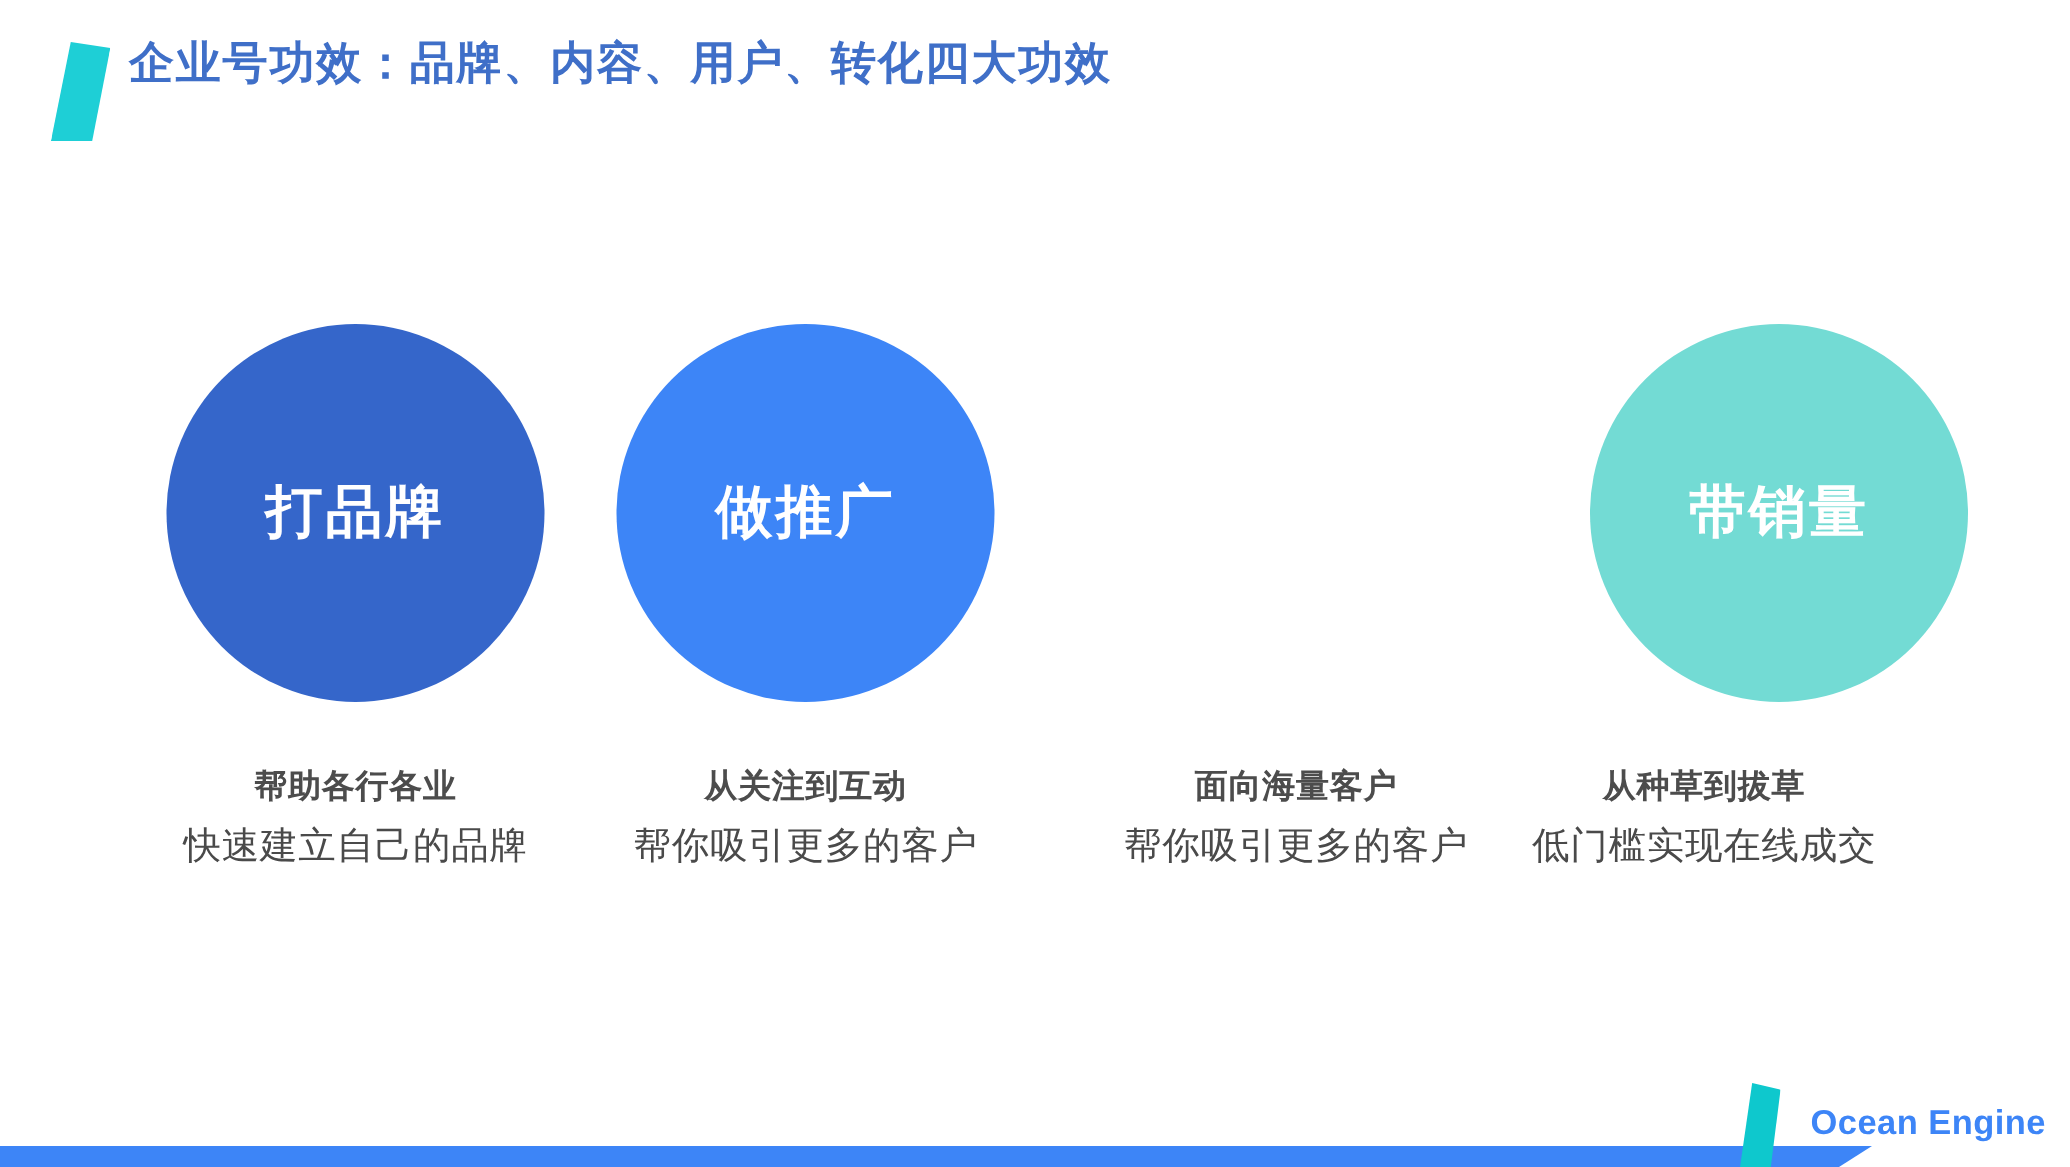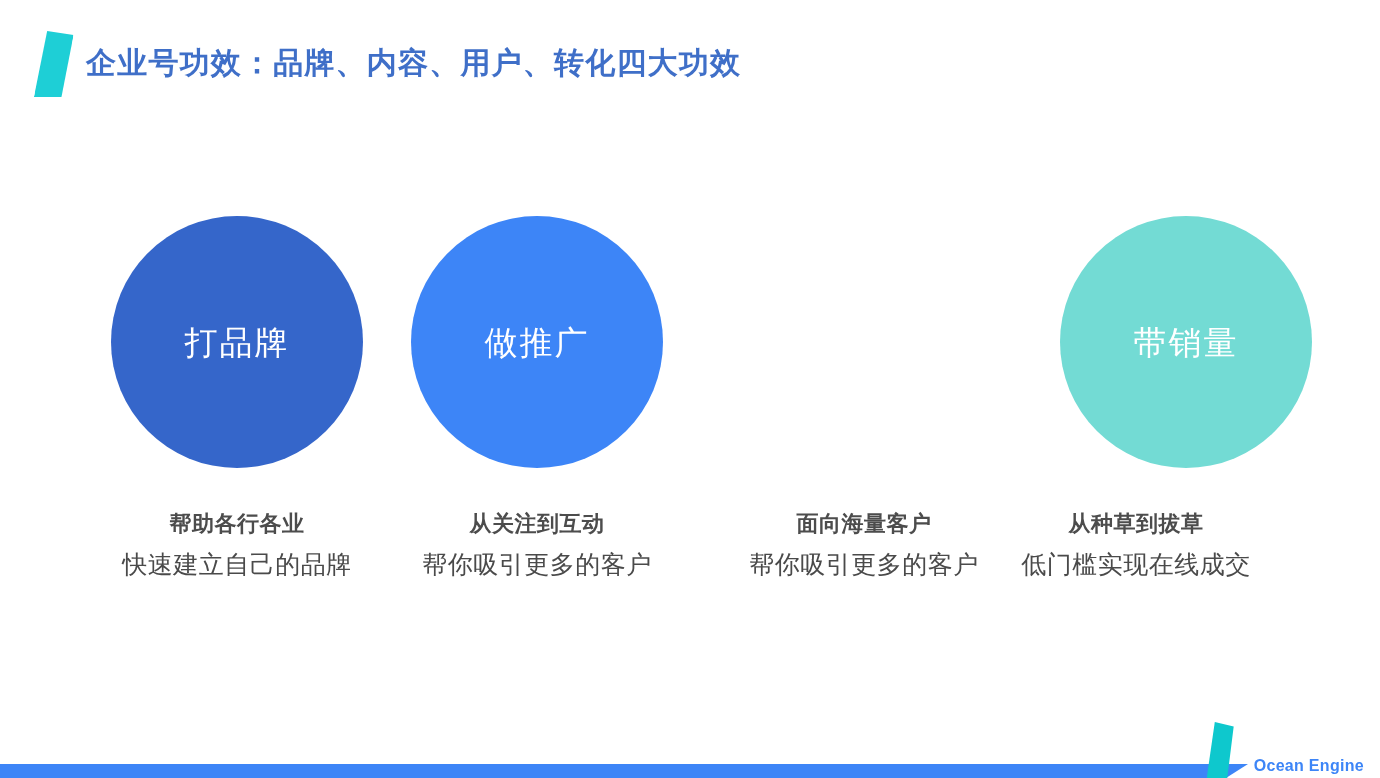--- a/index.html
+++ b/index.html
@@ -22,21 +22,20 @@
     background: #ffffff;
   }
 
   
   .title-row {
     position: absolute;
     left: 38px;
     top: 28px;
     height: 72px;
     display: flex;
-    align-items: center;
   }
   .title-accent {
     width: 32px;
     height: 66px;
     background: #1ecfd6;
     margin-right: 16px;
     -webkit-clip-path: polygon(16% 0%, 100% 6%, 86% 100%, 0% 100%);
     clip-path: polygon(16% 0%, 100% 6%, 86% 100%, 0% 100%);
     transform: skewX(-7deg);
     flex: 0 0 auto;
@@ -73,22 +72,22 @@
   .circle {
     width: 252px;
     height: 252px;
     border-radius: 50%;
     display: flex;
     align-items: center;
     justify-content: center;
   }
   .circle-label {
     color: #ffffff;
-    font-size: 33px;
-    font-weight: normal;
+    font-size: 38px;
+    font-weight: bold;
     letter-spacing: 2px;
     line-height: 1;
     white-space: nowrap;
   }
 
   
   .captions {
     position: absolute;
     left: 0;
     top: 505px;
@@ -152,26 +151,26 @@
     position: absolute;
     left: 6px;
     bottom: 0;
     width: 27px;
     height: 56px;
     background: #0ec8cd;
     -webkit-clip-path: polygon(30% 0%, 100% 8%, 76% 100%, 0% 100%);
     clip-path: polygon(30% 0%, 100% 8%, 76% 100%, 0% 100%);
   }
   .logo-wordmark {
-    font-size: 16px;
+    font-size: 23px;
     font-weight: bold;
     color: #3d85f7;
     letter-spacing: 0.3px;
     line-height: 1;
-    padding-bottom: 4px;
+    padding-bottom: 18px;
     white-space: nowrap;
   }
 </style>
 </head>
 <body>
 
 <div class="slide">
 
   <div class="title-row">
     <div class="title-accent"></div>

